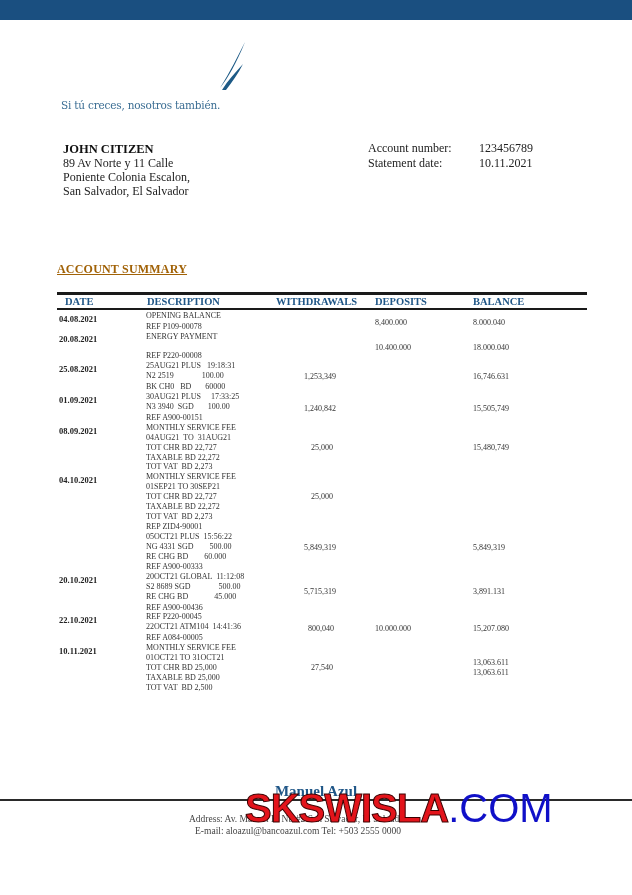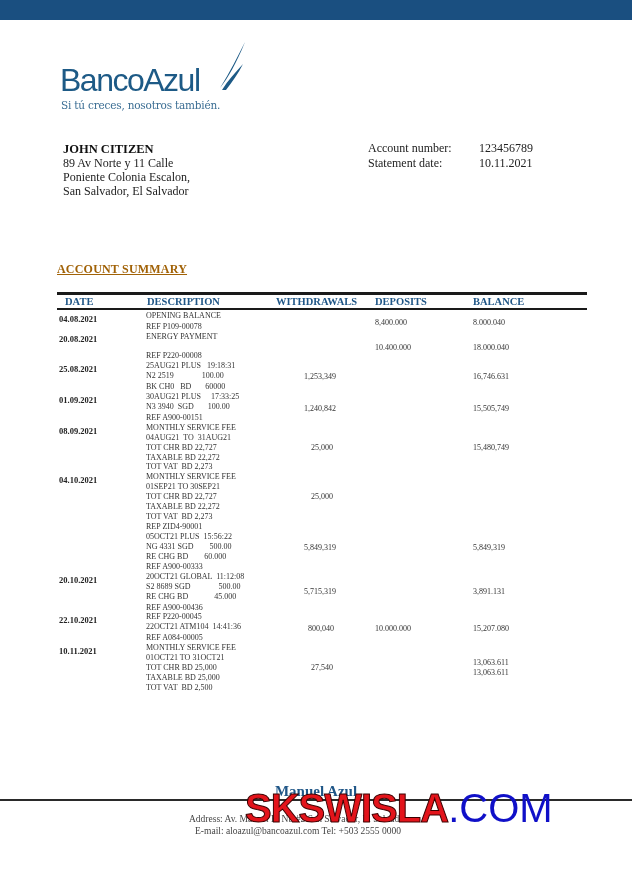--- a/index.html
+++ b/index.html
@@ -26,21 +26,20 @@
   .wm { position: absolute; left: 245px; top: 788px; white-space: nowrap; font-family: Liberation Sans, sans-serif; font-size: 40px; line-height: 40px; }
   .wm .red { color: #e3141b; font-weight: bold; -webkit-text-stroke: 1px #3a0000; letter-spacing: -1px; }
   .wm .blue { color: #1010c8; }
 </style>
 </head>
 <body>
 
 <div class="topbar"></div>
 
 <div class="logo">
-  <div class="logo-text">BancoAzul</div>
   <svg class="logo-leaf" viewBox="0 0 28 50">
     <path d="M27 0 C 20 14, 12 30, 2 46 C 10 36, 18 22, 27 0 Z" fill="#1d5a86"></path>
     <path d="M25 22 C 18 30, 10 38, 4 48 L 8 48 C 14 40, 20 32, 25 22 Z" fill="#1d5a86"></path>
   </svg>
   <div class="logo-tag">Si tú creces, nosotros también.</div>
 </div>
 
 <div class="cust">
   <div class="name">JOHN CITIZEN</div>
   <div>89 Av Norte y 11 Calle</div>

